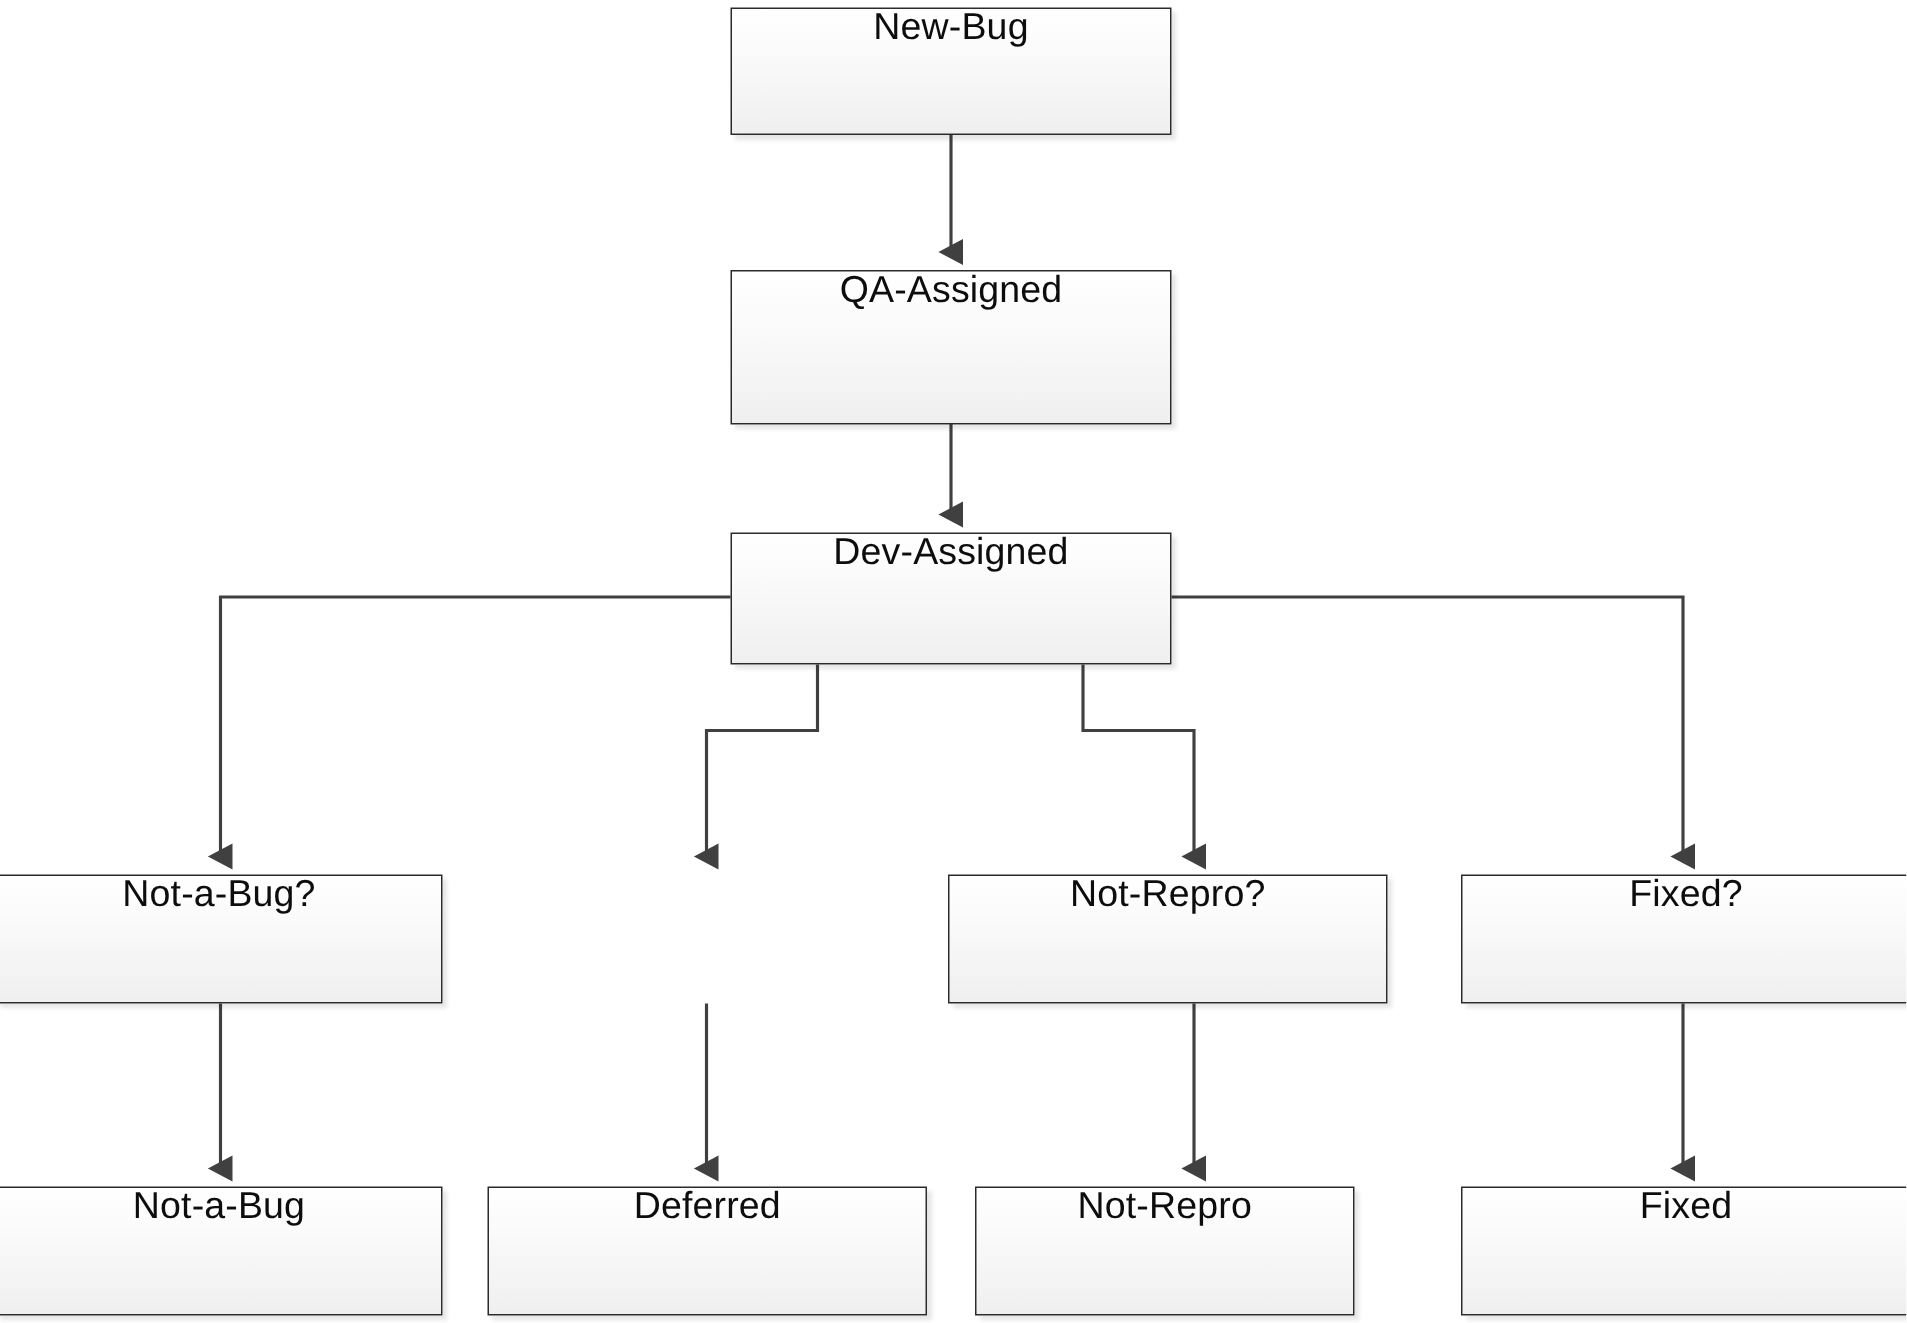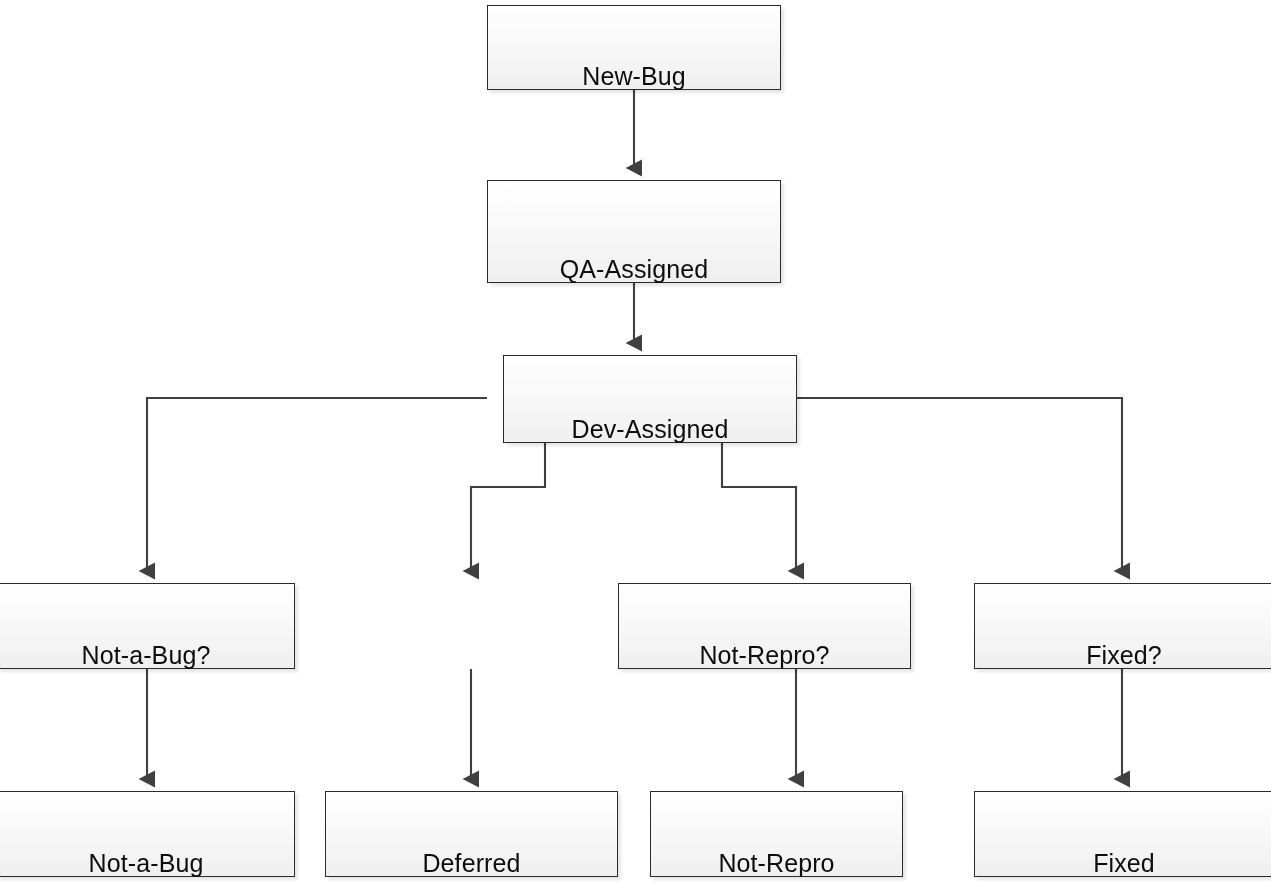--- a/index.html
+++ b/index.html
@@ -26,21 +26,21 @@
     height: 882px;
     pointer-events: none;
   }
   .node-box {
     position: absolute;
     box-sizing: border-box;
     border: 1.6px solid #2b2b2b;
     background: linear-gradient(to bottom, #ffffff 0%, #fbfbfb 30%, #f4f4f4 72%, #efefef 100%);
     box-shadow: 3px 3px 3px rgba(0,0,0,0.10);
     display: flex;
-    align-items: flex-end;
+    align-items: flex-start;
     justify-content: center;
     z-index: 2;
   }
   .node-label {
     font-family: "Liberation Sans", sans-serif;
     font-size: 25px;
     font-weight: 400;
     color: #0d0d0d;
     letter-spacing: 0.1px;
     line-height: 1;
@@ -74,30 +74,30 @@
   </svg>
 
   <div class="node-box" style="left:487px; top:5px; width:294px; height:85px;">
     <span class="node-label">New-Bug</span>
   </div>
 
   <div class="node-box" style="left:487px; top:180px; width:294px; height:103px;">
     <span class="node-label">QA-Assigned</span>
   </div>
 
-  <div class="node-box" style="left:487px; top:355px; width:294px; height:88px;margin-left:16px;">
+  <div class="node-box" style="left:487px; top:355px; width:294px; height:88px;">
     <span class="node-label">Dev-Assigned</span>
   </div>
 
   <div class="node-box" style="left:-3px; top:583px; width:298px; height:86px;">
     <span class="node-label">Not-a-Bug?</span>
   </div>
 
 
-  <div class="node-box" style="left:618px; top:583px; width:293px; height:86px;">
+  <div class="node-box" style="left:632px; top:583px; width:293px; height:86px;">
     <span class="node-label">Not-Repro?</span>
   </div>
 
   <div class="node-box" style="left:974px; top:583px; width:300px; height:86px;">
     <span class="node-label">Fixed?</span>
   </div>
 
   <div class="node-box" style="left:-3px; top:791px; width:298px; height:86px;">
     <span class="node-label">Not-a-Bug</span>
   </div>

